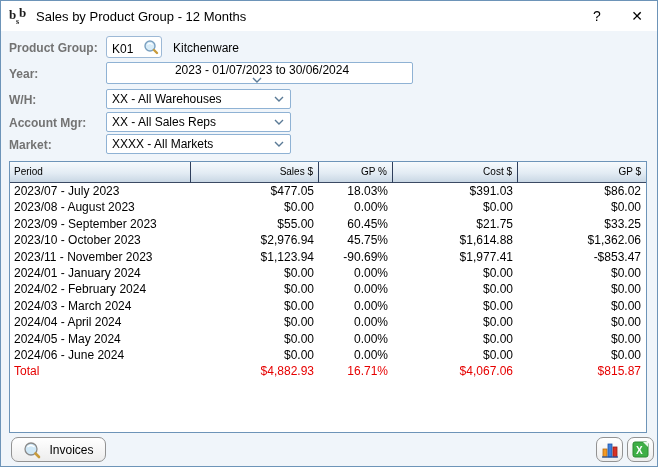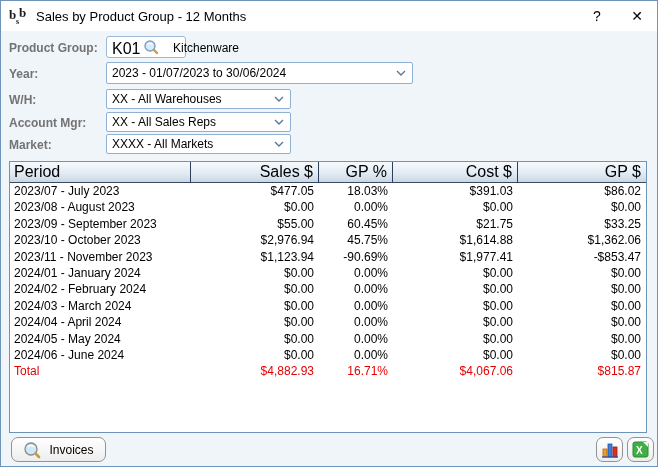--- a/index.html
+++ b/index.html
@@ -18,41 +18,41 @@
   .titlebar-spacer { flex: 1; }
   .tb-btn {
     width: 40px; height: 30px; display: flex; align-items: center; justify-content: center;
     font-size: 14px; color: #000; cursor: default;
   }
   
   .flabel {
     position: absolute; left: 8px; font-size: 12px; font-weight: bold; color: #737373;
   }
   .pg-input {
-    position: absolute; left: 105px; top: 35px; width: 80px; height: 22px;
+    position: absolute; left: 105px; top: 35px; width: 56px; height: 22px;
     background: #fff; border: 1px solid #9db9d6; border-radius: 3px;
-    font-size: 16px; padding: 4px 18px 0 5px; font-family: "Liberation Sans", sans-serif;
+    font-size: 12px; padding: 4px 18px 0 5px; font-family: "Liberation Sans", sans-serif;
   }
   .pg-lookup { position: absolute; left: 142px; top: 38px; width: 16px; height: 16px; cursor: pointer; }
   .pg-name { position: absolute; left: 172px; top: 40px; font-size: 12px; color: #000; }
   .combo {
     position: absolute; background: #fff; border: 1px solid #8fb2d4; border-radius: 2px;
     display: flex; align-items: center; font-size: 12px; color: #000; cursor: default;
   }
   .combo .val { flex: 1; padding-left: 5px; white-space: nowrap; overflow: hidden; }
   .combo .chev { flex: 0 0 auto; margin-right: 6px; display: flex; }
   
   .sales-table {
     position: absolute; left: 8px; top: 160px; width: 638px; height: 272px;
     background: #fff; border: 1px solid #6d94b8;
   }
   .thead {
     display: flex; height: 21px; line-height: 20px;
     background: linear-gradient(#f6fafd, #e3ecf4 55%, #c9d7e4);
-    border-bottom: 1px solid #3b4a63; font-size: 16px; color: #000;
+    border-bottom: 1px solid #3b4a63; font-size: 10px; color: #000;
   }
   .hcell { height: 21px; }
   .hcell:not(:last-child) { border-right: 1px solid #2e3f5c; }
   .trow { display: flex; height: 16.4px; line-height: 16.4px; font-size: 12px; color: #000; }
   .tcell { white-space: nowrap; overflow: hidden; }
   .c0 { width: 181px; text-align: left;  padding-left: 4px; }
   .c1 { width: 128px; text-align: right; padding-right: 5px; }
   .c2 { width: 74px;  text-align: right; padding-right: 5px; }
   .c3 { width: 125px; text-align: right; padding-right: 5px; }
   .c4 { width: 128px; text-align: right; padding-right: 5px; }
@@ -89,21 +89,21 @@
   <span class="flabel" style="top:40px">Product Group:</span>
   <input class="pg-input" value="K01" style="">
   <svg class="pg-lookup" viewBox="0 0 16 16">
     <circle cx="7" cy="7" r="5" fill="#d8ecf8" stroke="#7aa0c0" stroke-width="1.4"></circle>
     <path d="M4.5 5.5 q2 -2 5 0" fill="none" stroke="#ffffff" stroke-width="1.2"></path>
     <line x1="11" y1="11" x2="14" y2="14" stroke="#c89b3c" stroke-width="2.4" stroke-linecap="round"></line>
   </svg>
   <span class="pg-name">Kitchenware</span>
 
   <span class="flabel" style="top:66px">Year:</span>
-  <div class="combo" style="left:105px; top:61px; width:307px; height:22px;">
+  <div class="combo" style="left:105px; top:61px; width:307px; height:22px;flex-direction:column;">
     <span class="val">2023 - 01/07/2023 to 30/06/2024</span>
     <span class="chev">
       <svg width="10" height="6" viewBox="0 0 10 6">
           <polyline points="1,1 5,5 9,1" fill="none" stroke="#5a7a96" stroke-width="1.4"></polyline>
         </svg>
     </span>
   </div>
 
   <span class="flabel" style="top:92px">W/H:</span>
   <div class="combo" style="left:105px; top:88px; width:185px; height:20px;">

